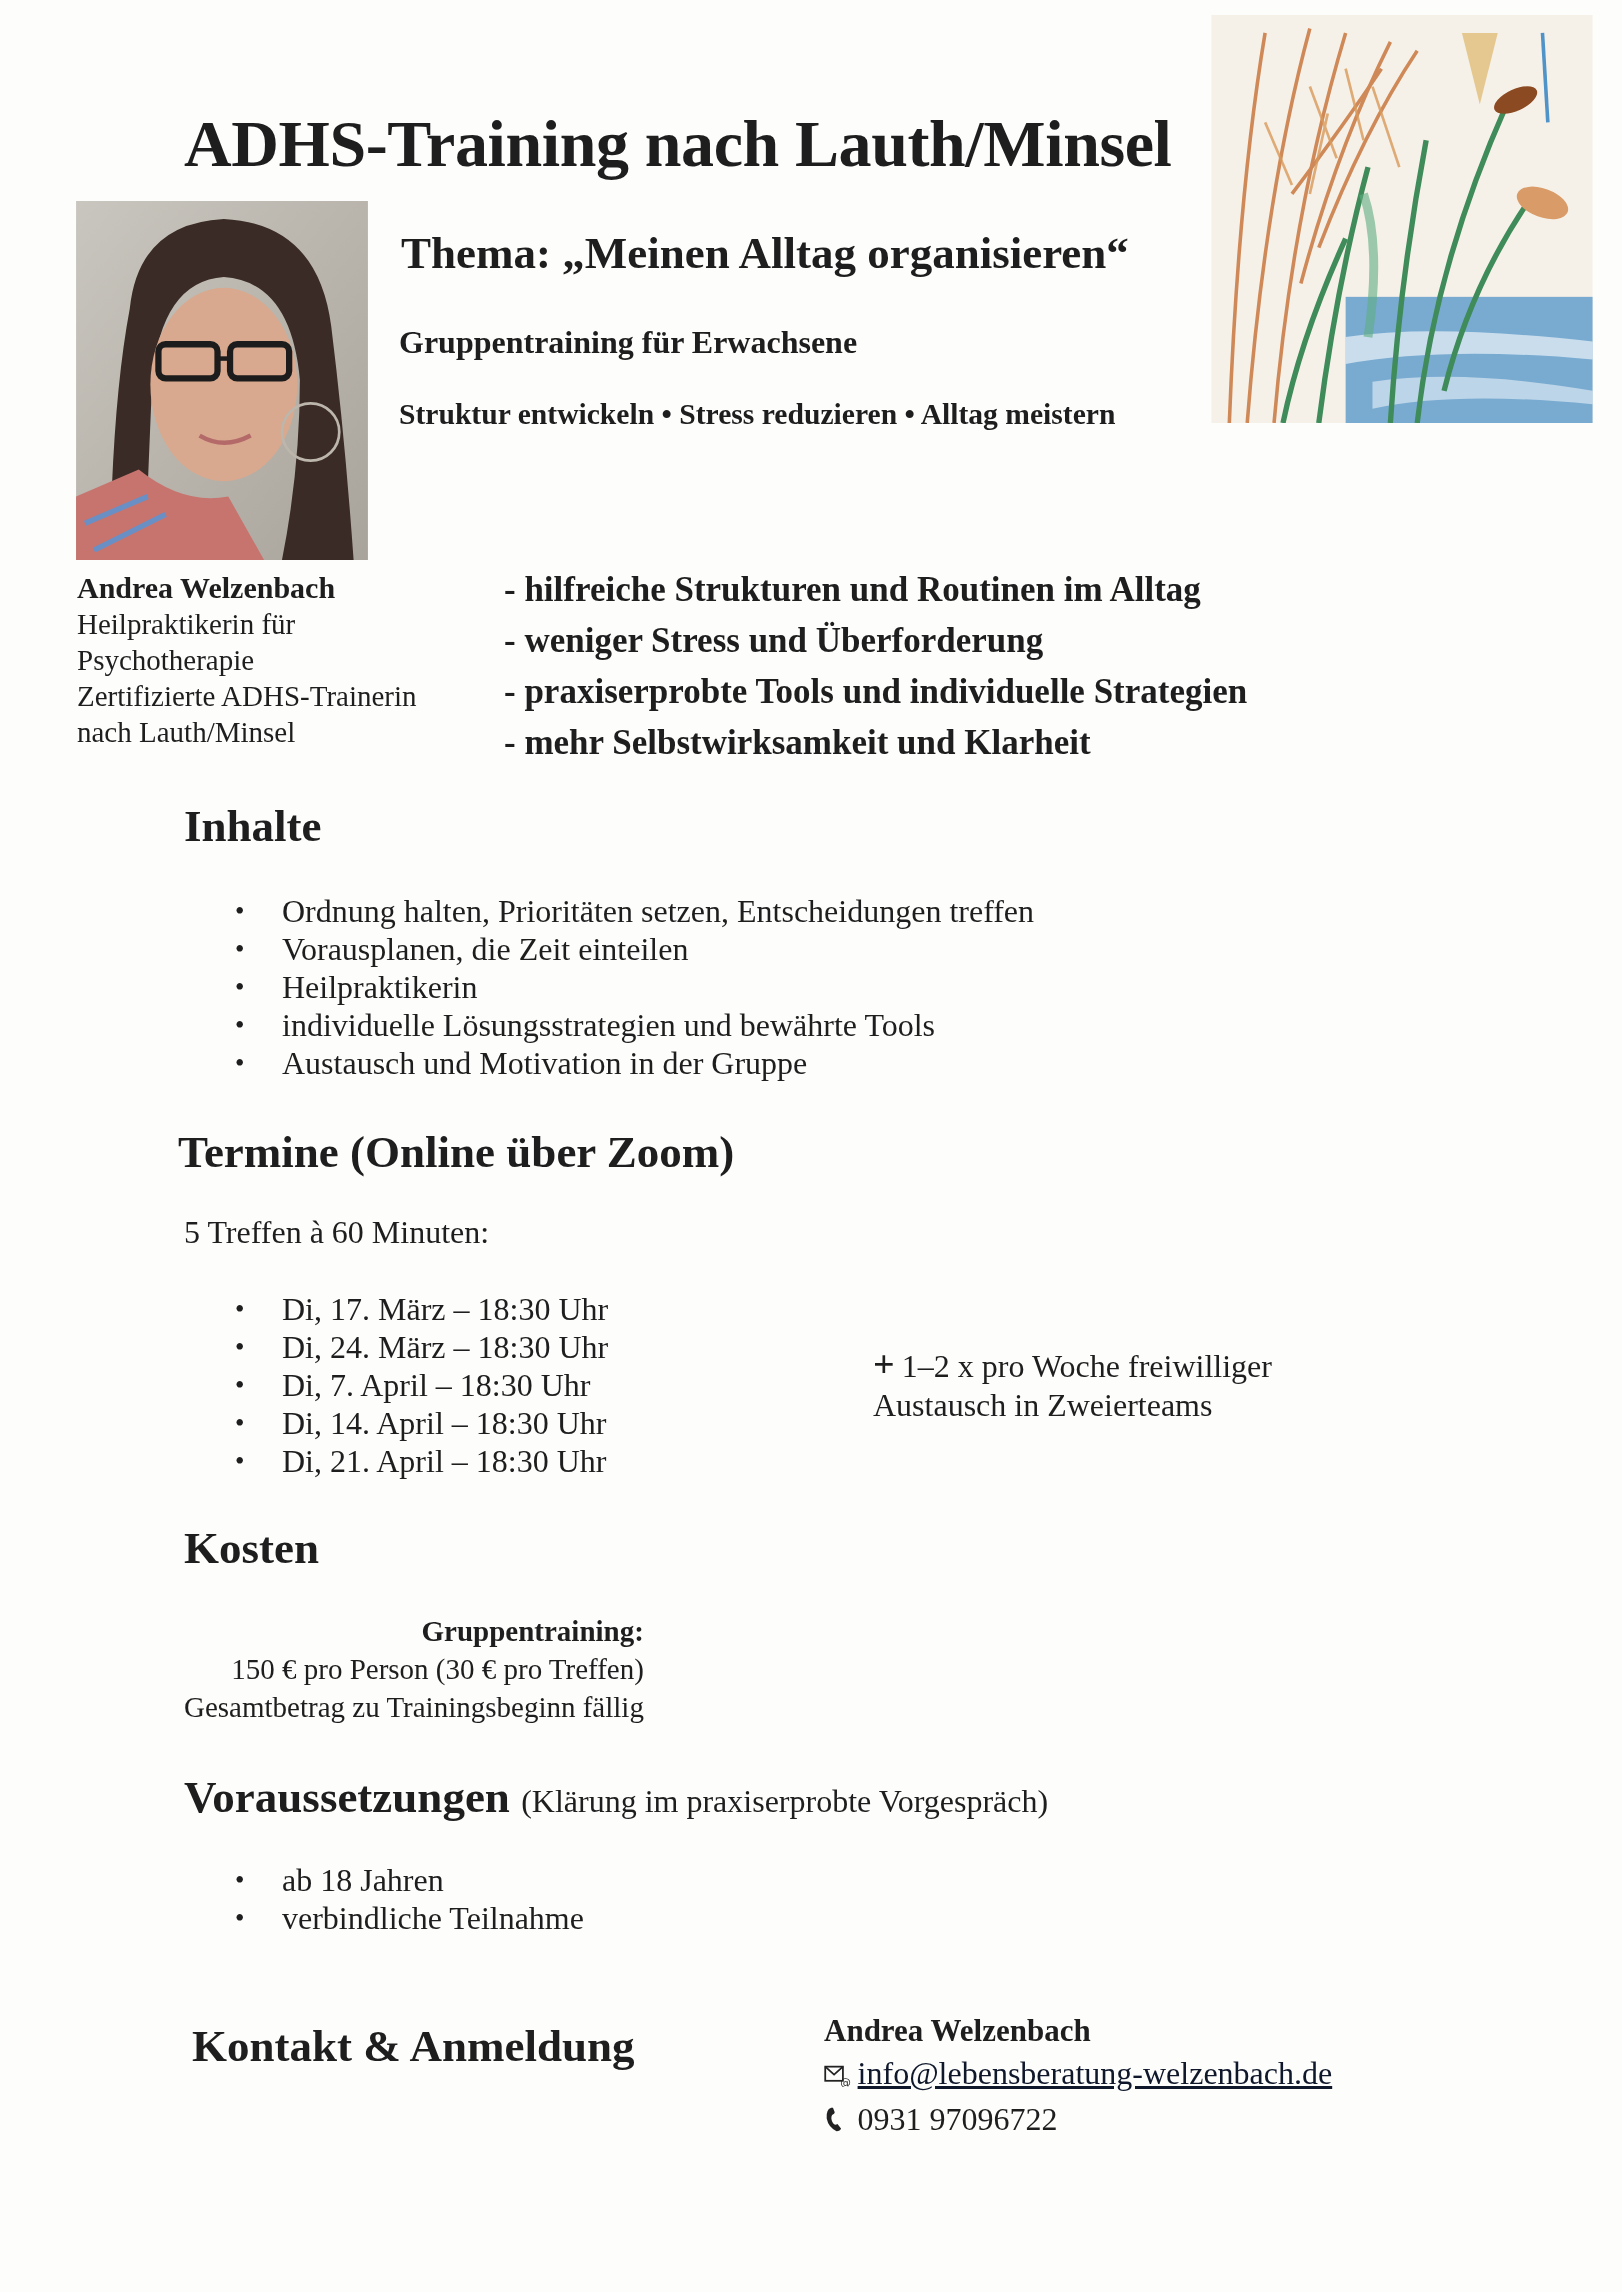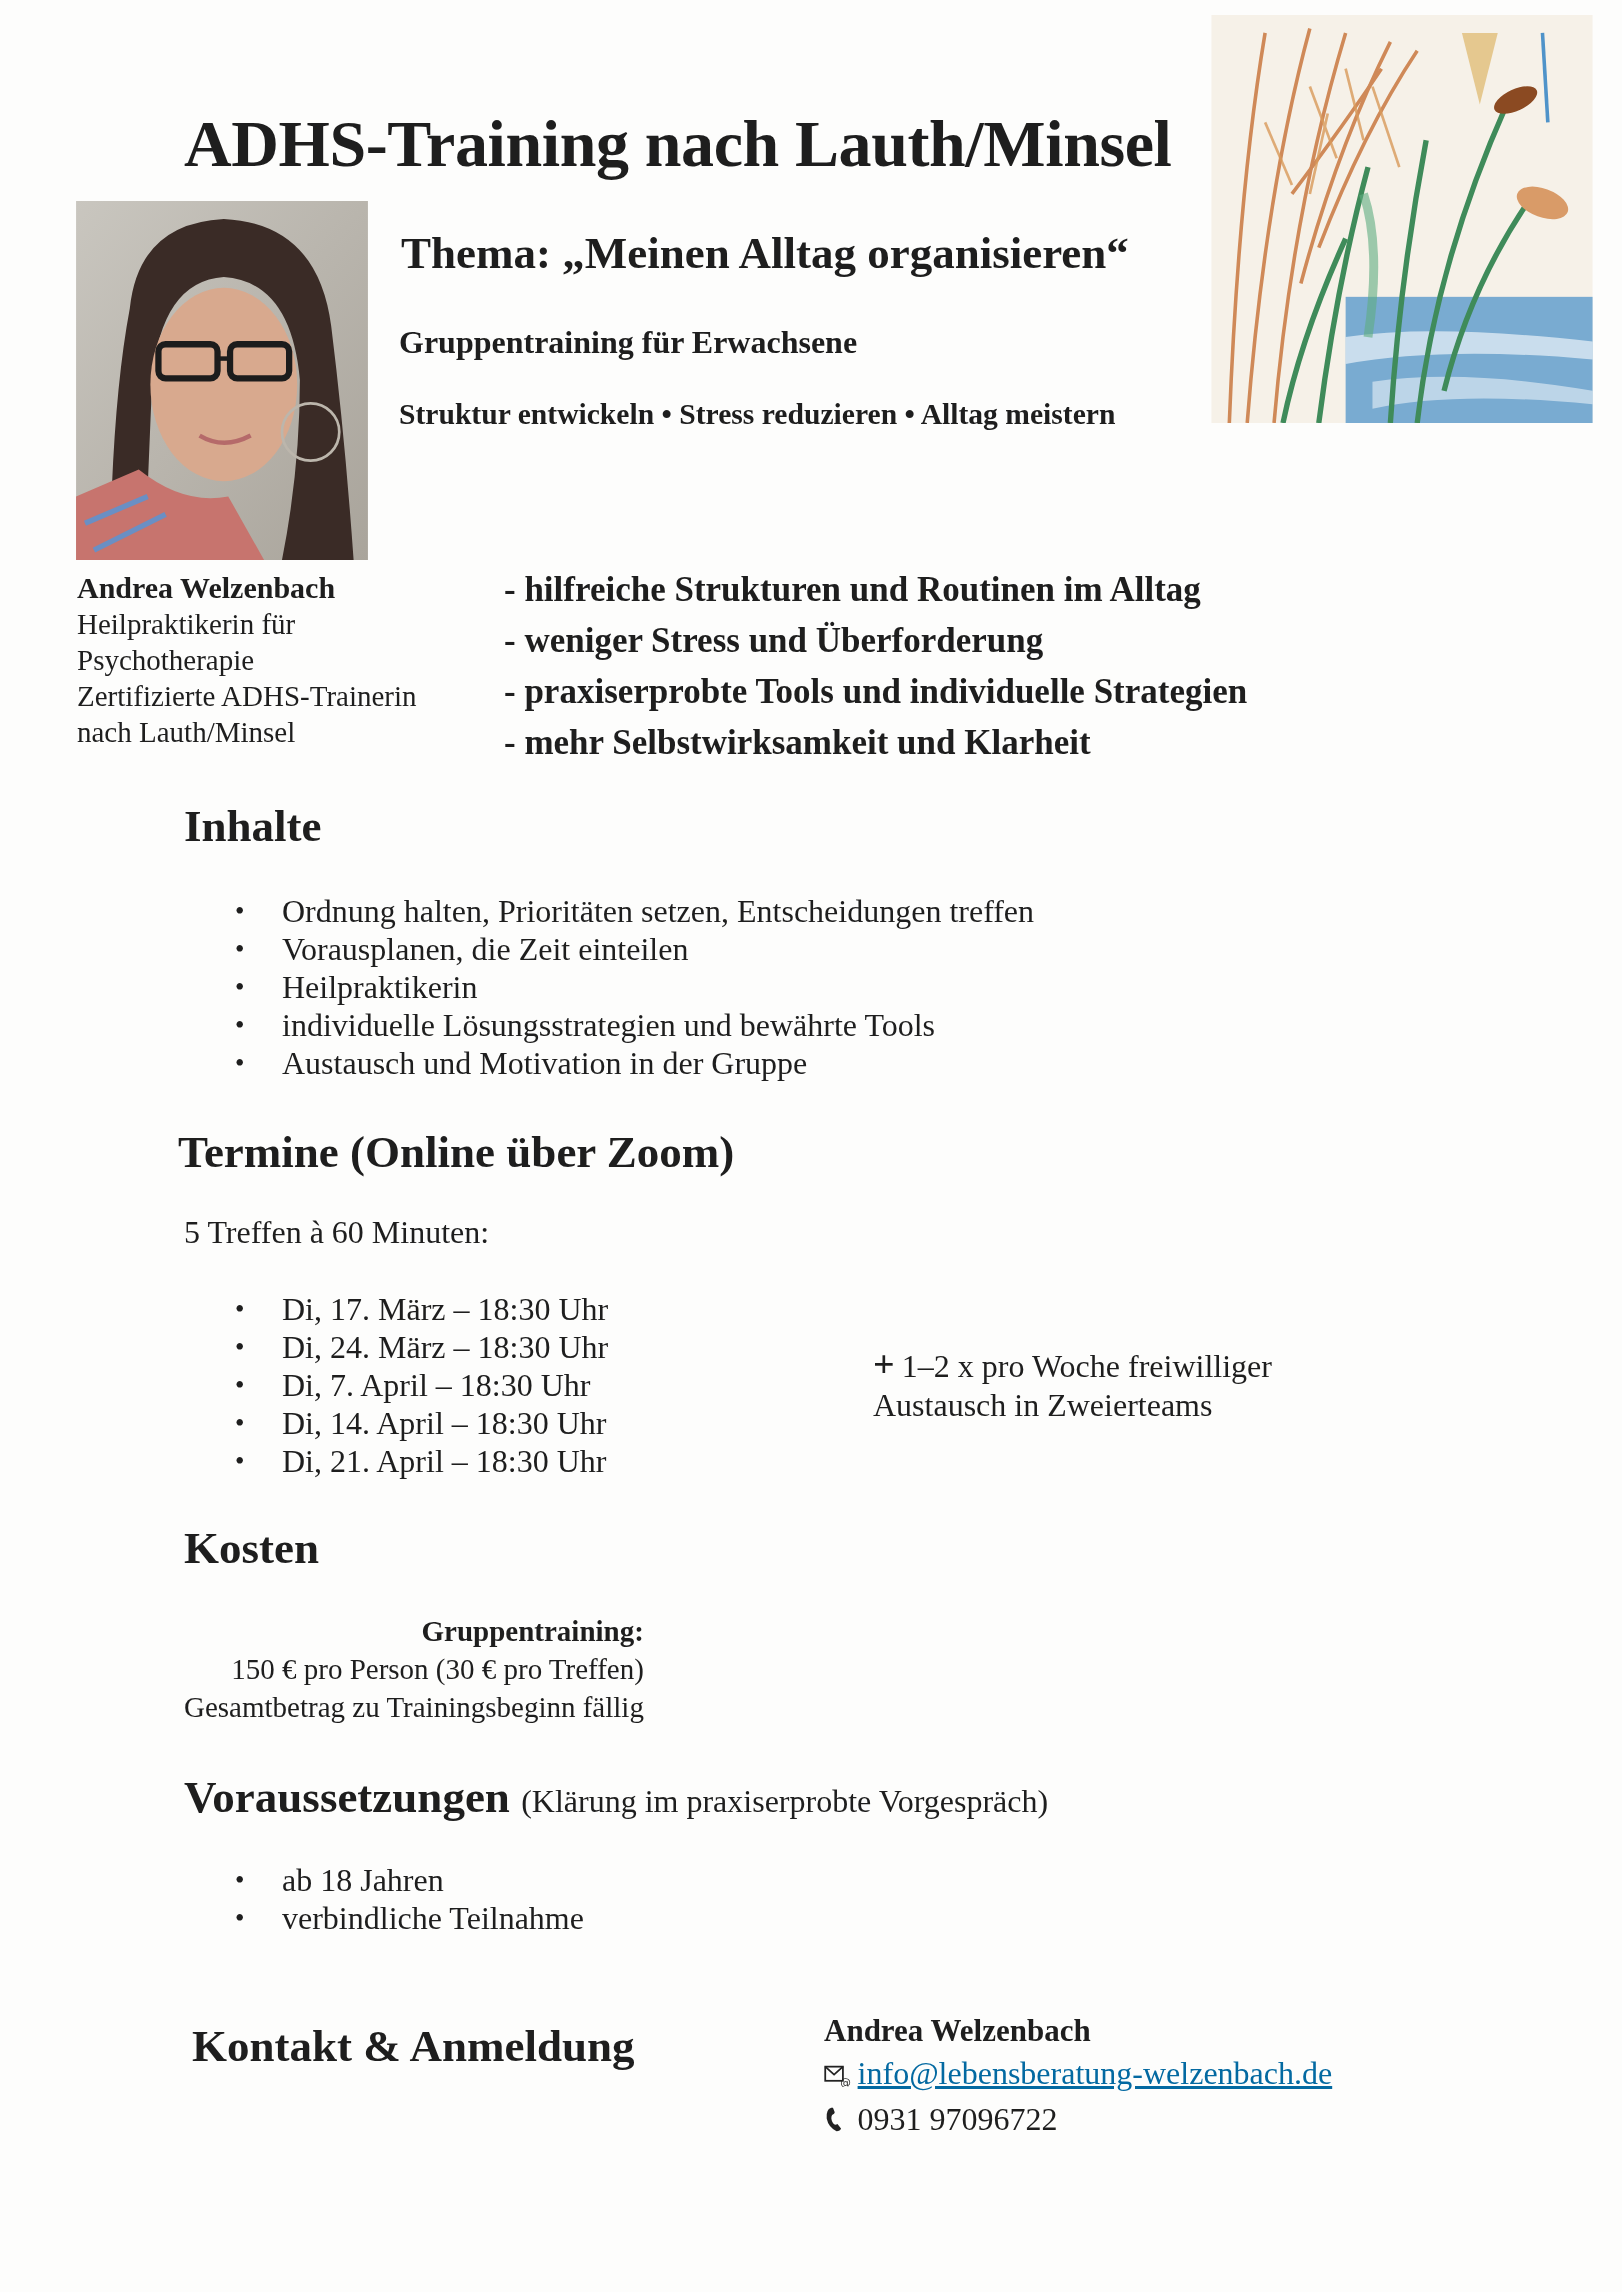--- a/index.html
+++ b/index.html
@@ -39,21 +39,21 @@
     .kosten-block { left: 184px; top: 1612px; font-size: 29px; line-height: 38px; text-align: right; }
     .kosten-block .bold { font-weight: bold; }
 
     .vor-h { left: 184px; top: 1771px; }
     .vor-h .note { font-size: 32px; font-weight: normal; }
     .vor-list { left: 235px; top: 1861px; }
 
     .kontakt-h { left: 192px; top: 2020px; text-align: right; }
     .contact { left: 824px; top: 2009px; font-size: 32px; line-height: 43px; }
     .contact .c-name { font-weight: bold; font-size: 31px; }
-    .contact a { color: #0369a1; text-decoration: underline; }
+    .contact a { color: #0f172a; text-decoration: underline; }
     .contact .icon { display: inline-block; width: 30px; margin-right: 3.6px; vertical-align: middle; }
   </style>
 </head>
 <body>
 
 <div class="abs title">ADHS-Training nach Lauth/Minsel</div>
 <div class="abs thema">Thema: „Meinen Alltag organisieren“</div>
 <div class="abs subtitle">Gruppentraining für Erwachsene</div>
 <div class="abs tagline">Struktur entwickeln • Stress reduzieren • Alltag meistern</div>
 

